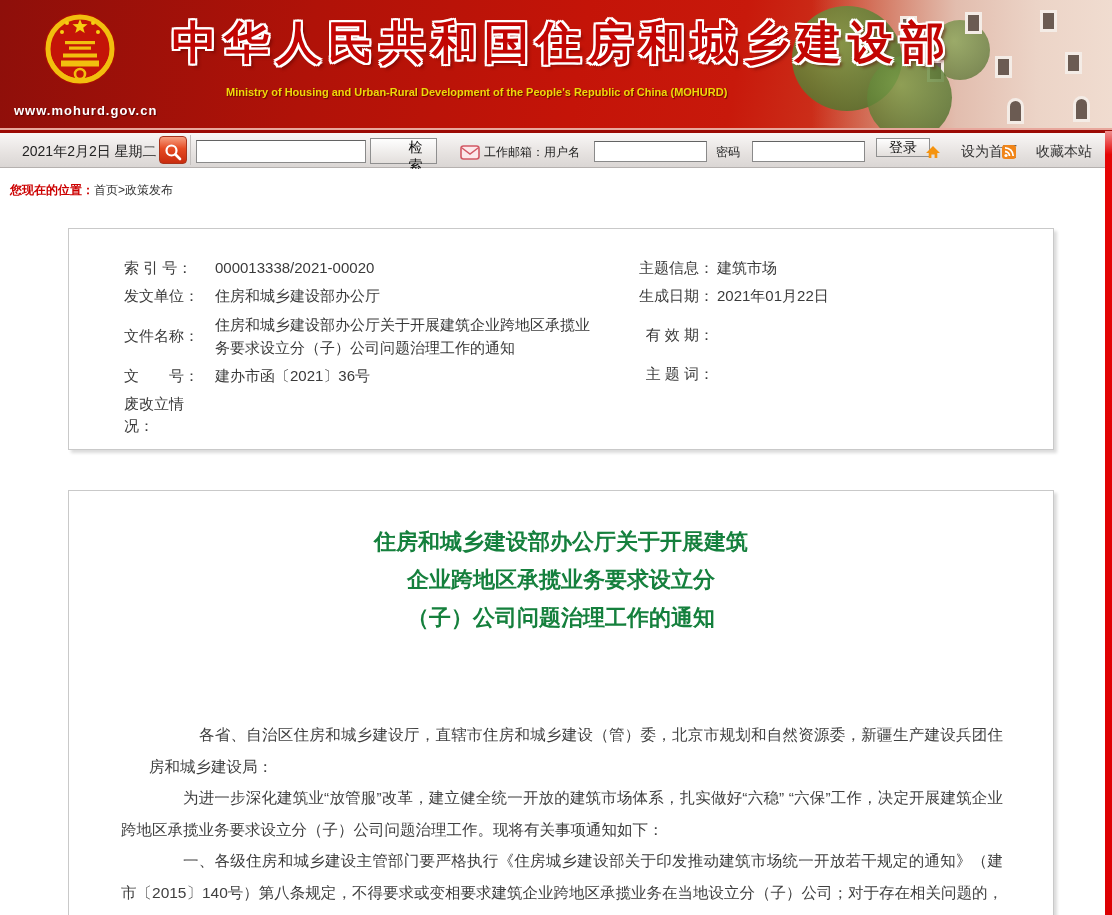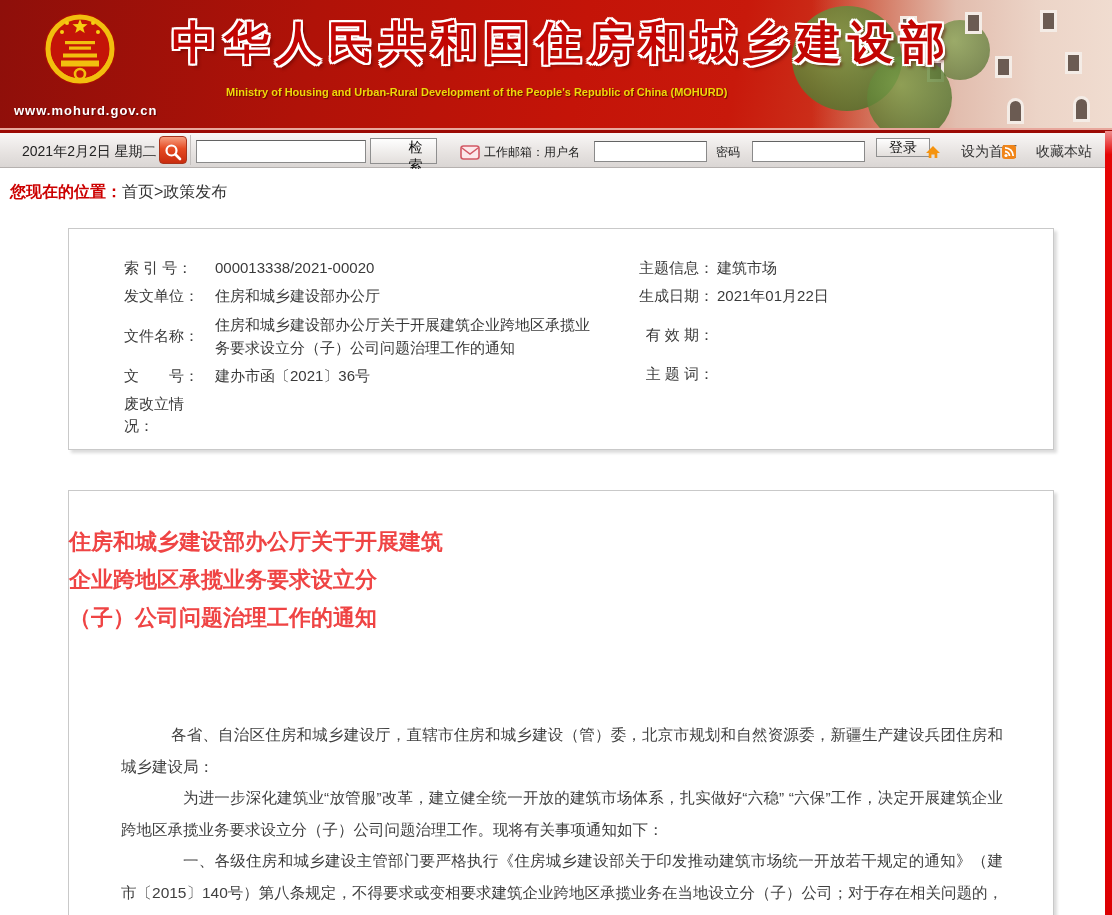--- a/index.html
+++ b/index.html
@@ -52,21 +52,21 @@
   .user-input { left:594px; top:8px; width:113px; height:21px; }
   .pwd-label { left:716px; }
   .pwd-input { left:752px; top:8px; width:113px; height:21px; }
   .btn-login { left:876px; top:5px; width:54px; height:19px; }
   .quick { top:10px; font-size:14px; color:#333; cursor:pointer; display:flex; align-items:center; gap:20px; }
   .quick-home { left:925px; }
   .quick-fav  { left:1002px; }
 
   
   .crumb { position:absolute; left:0; top:169px; width:1105px; height:40px; background:#fff;
-    padding:13px 0 0 10px; font-size:16px; }
+    padding:13px 0 0 10px; font-size:12px; }
   .crumb-prefix { color:#cc0000; font-weight:bold; }
   .crumb-path { color:#333; cursor:pointer; }
 
   
   .box { position:absolute; left:68px; width:986px; background:#fff;
     border:1px solid #c9c9c9; box-shadow:3px 3px 3px #dcdcdc; }
   .meta-box { top:228px; height:222px; }
   .doc-box  { top:490px; height:560px; }
 
   
@@ -75,25 +75,25 @@
   .meta-right { left:565px; width:400px; }
   .meta-row { display:flex; align-items:center; line-height:22px; margin-bottom:6px; }
   .meta-left  .meta-label { width:88px; text-align:left; flex:none; }
   .meta-right .meta-label { width:80px; text-align:right; flex:none; }
   .meta-value { margin-left:3px; }
   .meta-row-multi .meta-value { width:382px; line-height:23px; }
   .meta-right .meta-row { margin-bottom:6px; }
   .meta-right .gap-lg { margin-top:17px; }
 
   
-  .doc-title { margin-top:32px; font-size:22px; font-weight:bold; line-height:38px; color:#ef4444; }
+  .doc-title { margin-top:32px; text-align:center; font-size:22px; font-weight:bold; line-height:38px; color:#15803d; }
   .doc-body { margin-top:82px; padding:0 50px 0 52px; font-size:15.5px; line-height:31.5px; color:#404040;
     text-align:justify; }
   .doc-body p { margin:0; text-indent:62px; }
-  .doc-body p.p-first { text-indent:50px; }
+  .doc-body p.p-first { text-indent:50px;margin-left:28px; }
 
   .right-strip { position:absolute; right:0; top:131px; width:7px; height:784px;
     background:linear-gradient(#f08f8f, #e50505 3%, #dd0003); }
 </style>
 </head>
 <body>
 
 <div class="page">
 
   <div class="banner">

